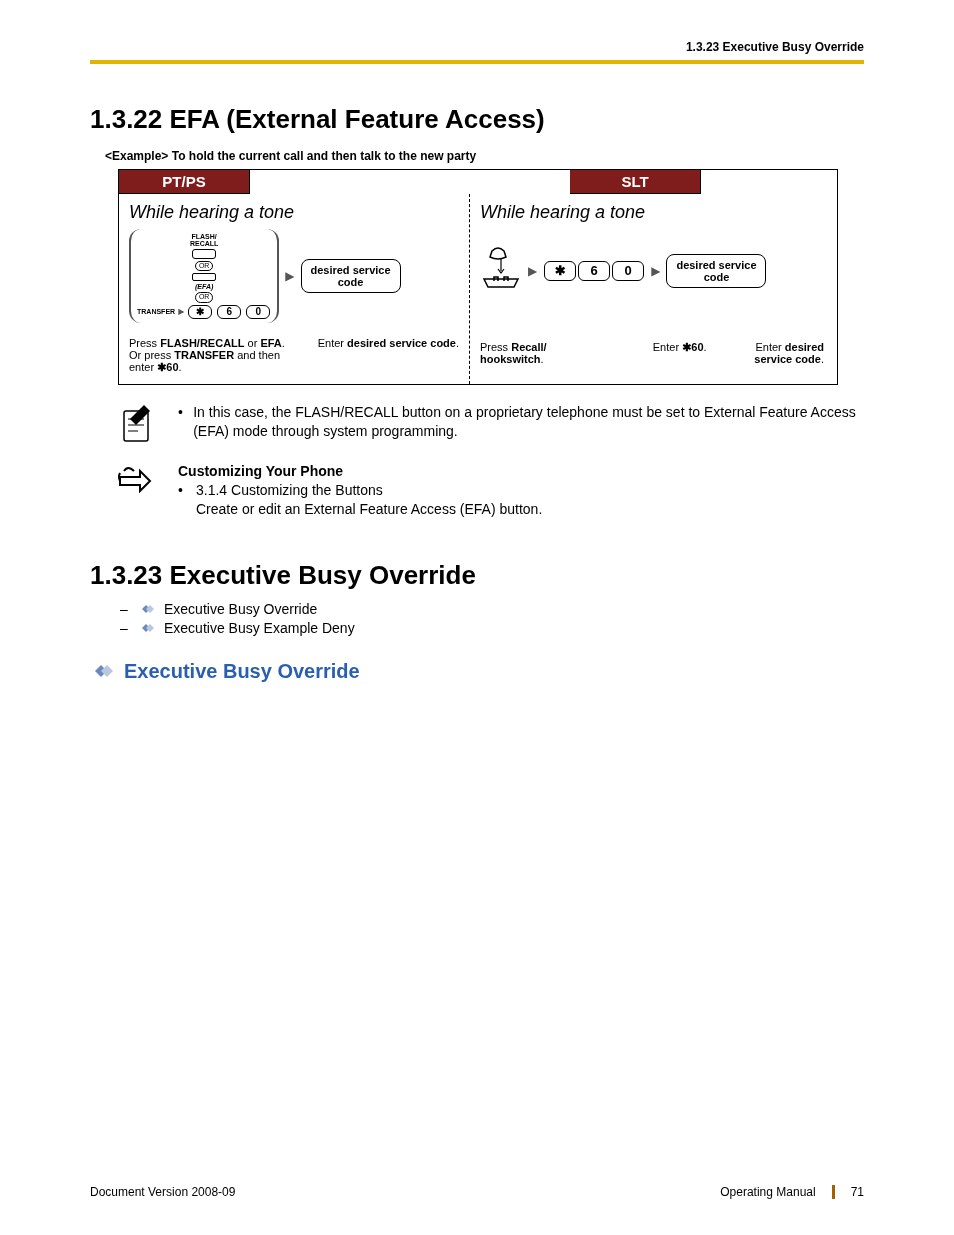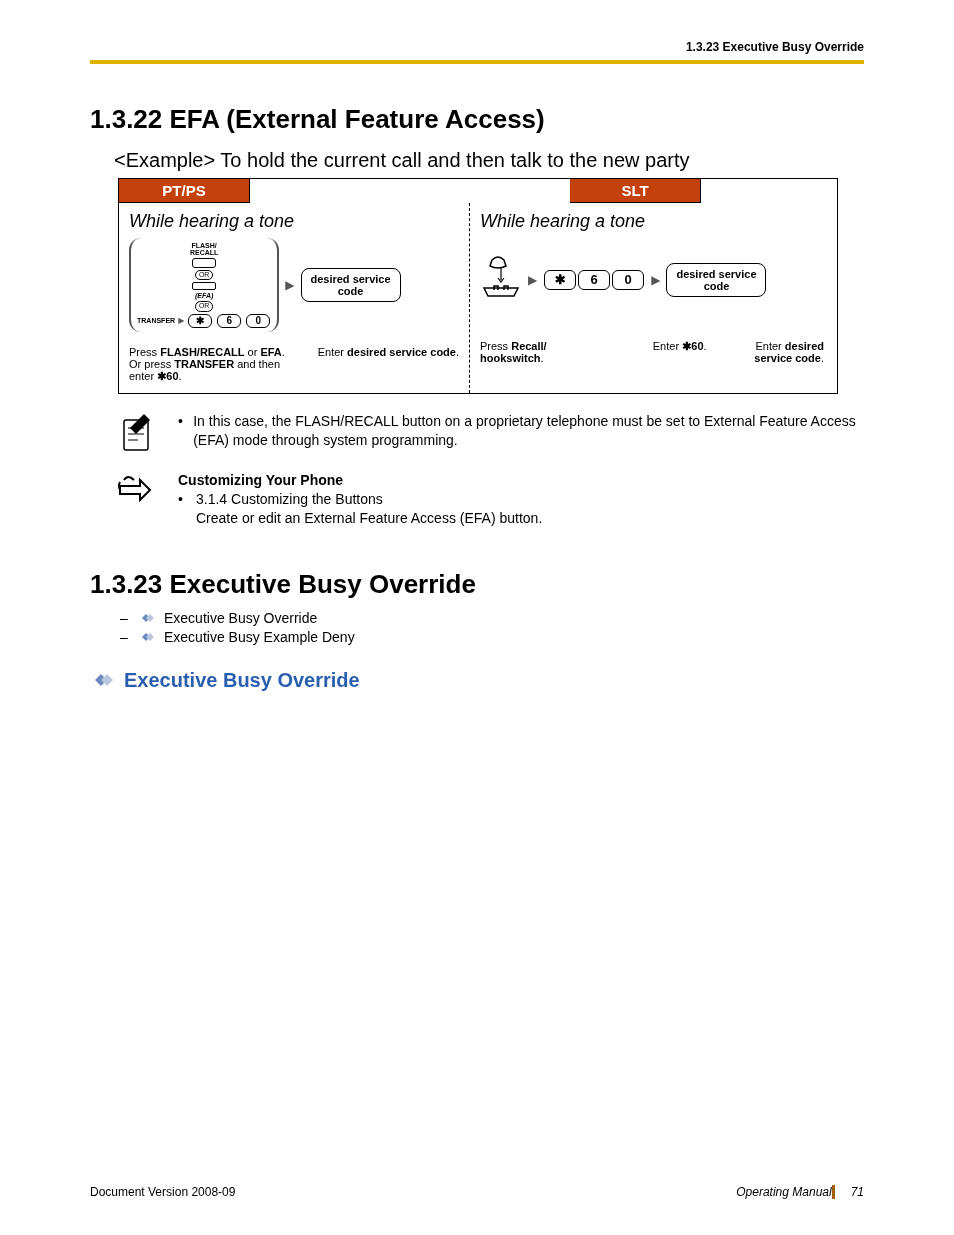--- a/index.html
+++ b/index.html
@@ -31,37 +31,37 @@
     font-size: 26px;
     font-weight: bold;
     margin: 0 0 14px 0;
   }
   .body-indent {
     margin-left: 28px;
     font-size: 14px;
     line-height: 1.4;
   }
   .example-label {
-    font-weight: normal;
-    font-size: 20px;
-    margin: 14px 0 6px 24px;
+    font-weight: bold;
+    font-size: 12px;
+    margin: 14px 0 6px 15px;
   }
   .diagram {
     margin-left: 28px;
     border: 1px solid #000;
     width: 720px;
     box-sizing: border-box;
     position: relative;
   }
   .diag-headers {
     display: flex;
   }
   .diag-header {
     width: 130px;
-    background: #c2410c;
+    background: #7f1d1d;
     color: #fff;
     font-weight: bold;
     text-align: center;
     padding: 3px 0;
     font-size: 15px;
     border: 1px solid #000;
     border-top: none;
     border-left: none;
   }
   .diag-header.slt { margin-left: 100px; }
@@ -169,21 +169,21 @@
   .footer {
     position: absolute;
     bottom: 36px;
     left: 90px;
     right: 90px;
     display:flex;
     justify-content: space-between;
     align-items: center;
     font-size: 12px;
   }
-  .footer .right { display:flex; align-items:center; gap:0;font-style:italic; }
+  .footer .right { display:flex; align-items:center; gap:16px; }
   .footer .pnum { border-left:3px solid #a16207; padding-left:16px; }
   .hand-icon svg, .notepad-icon svg { display:block; }
   .hookswitch svg { display:block; }
 </style>
 </head>
 <body>
 
 <div class="page">
   <div class="header-label">1.3.23 Executive Busy Override</div>
   <div class="rule"></div>
@@ -238,21 +238,21 @@
               <path d="M8 40 h26 l4 -8 h-34 z M14 34 v-4 h4 v4 M24 34 v-4 h4 v4" fill="none" stroke="#000" stroke-width="1.5"></path>
             </svg>
           </span>
           <span class="arrow">▶</span>
           <span class="key">✱</span>
           <span class="key">6</span>
           <span class="key">0</span>
           <span class="arrow">▶</span>
           <div class="pill-box" style="width:90px">desired service code</div>
         </div>
-        <div class="caption-row" style="margin-top:36px">
+        <div class="caption-row" style="margin-top:46px">
           <div class="cap">Press <b>Recall/<br>hookswitch</b>.</div>
           <div class="cap" style="text-align:right">Enter <b>✱60</b>.</div>
           <div class="cap" style="text-align:right">Enter <b>desired service code</b>.</div>
         </div>
       </div>
     </div>
   </div>
 
   <div class="note-block">
     <div class="note-icon notepad-icon">

